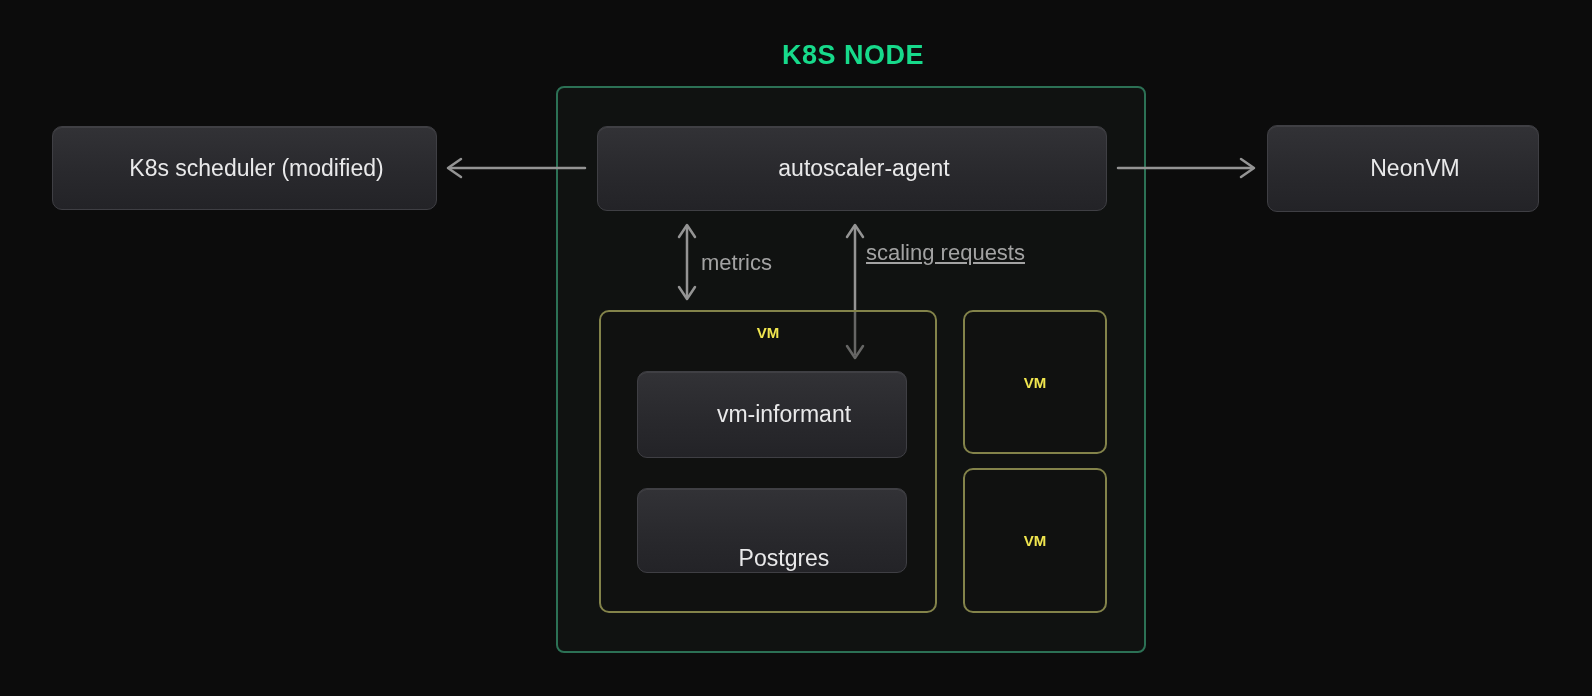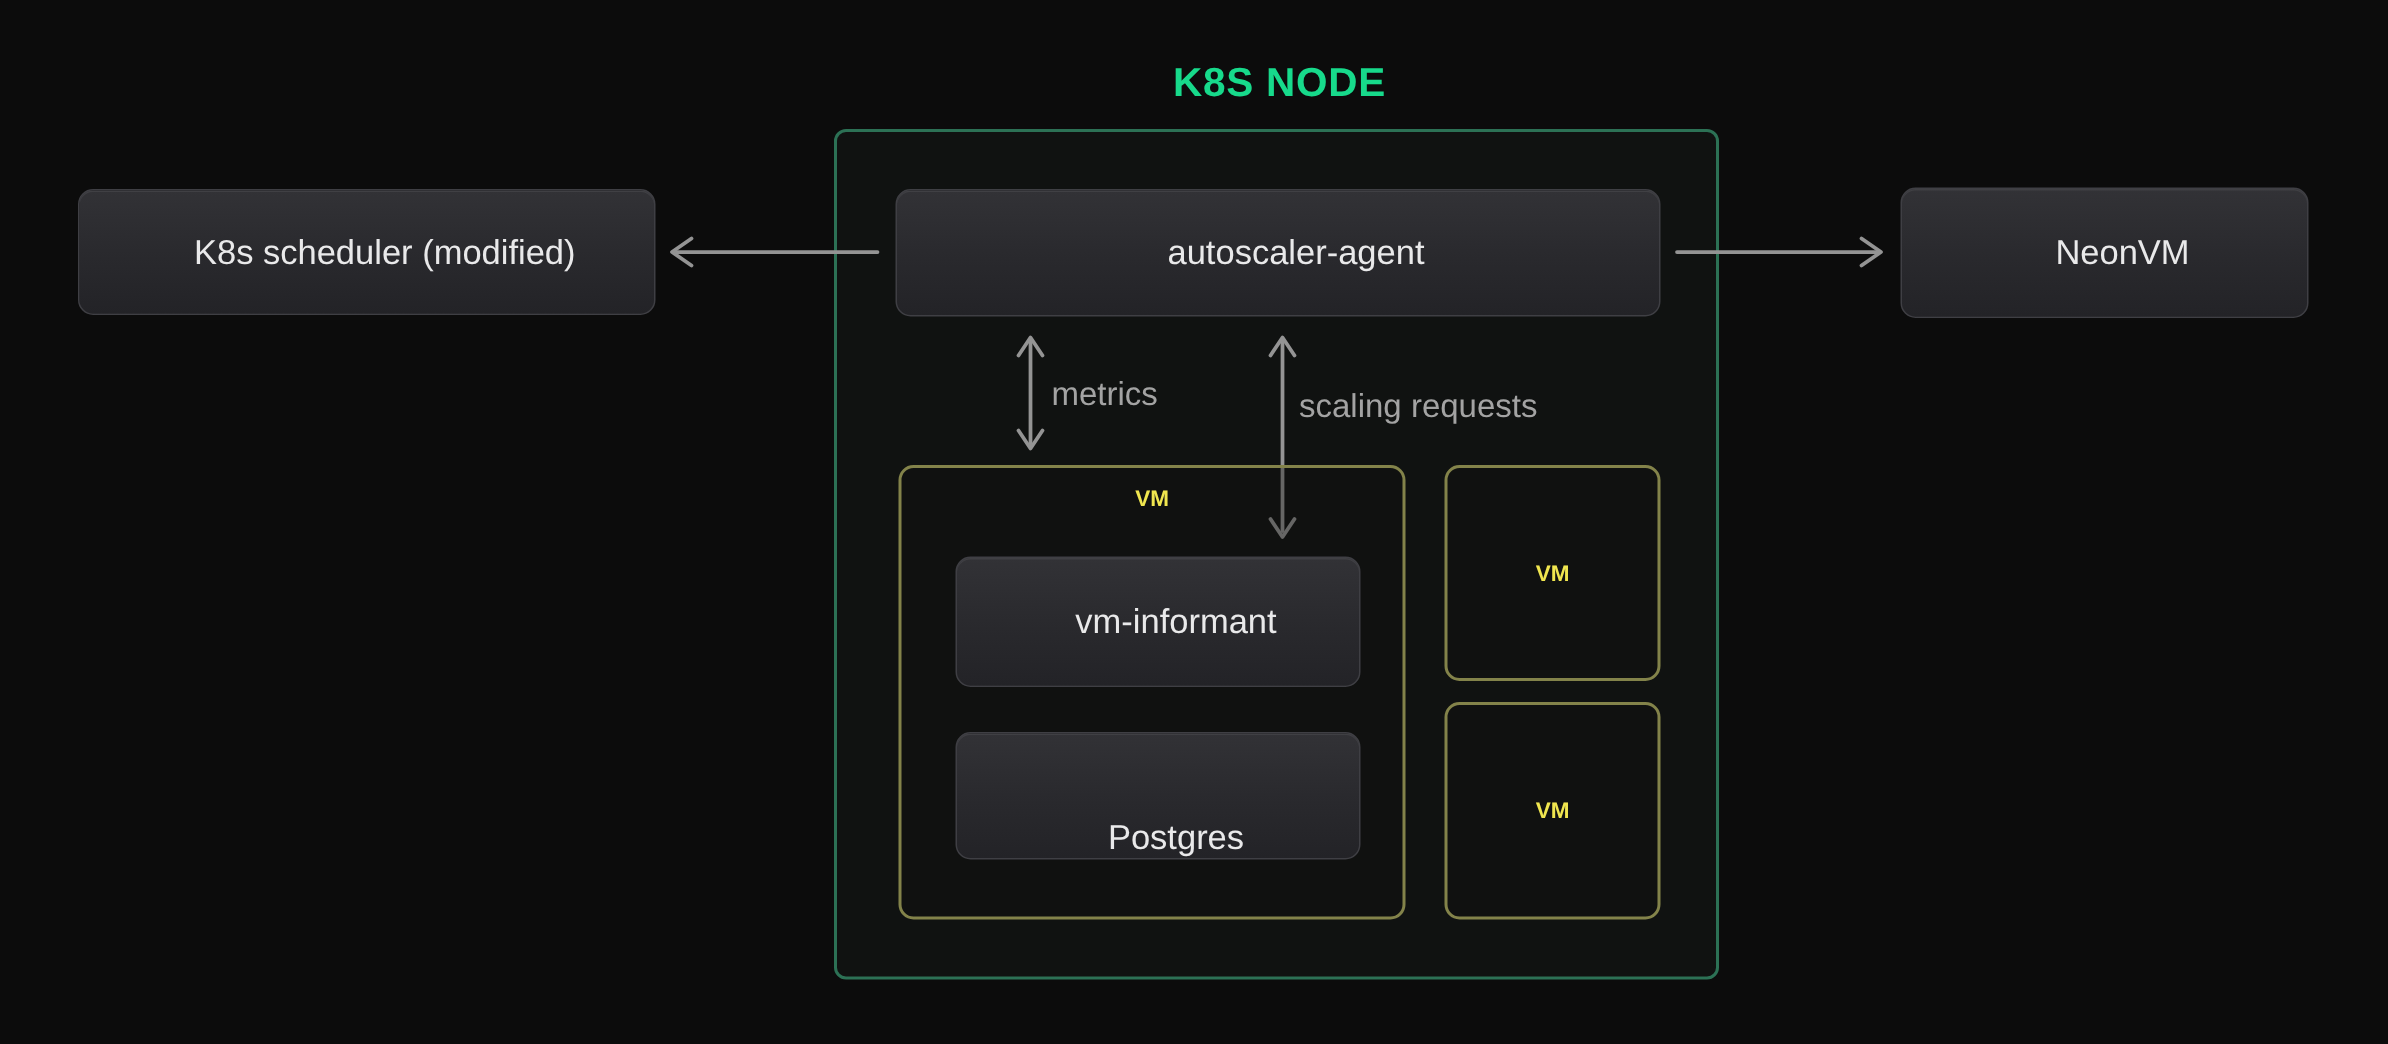--- a/index.html
+++ b/index.html
@@ -129,21 +129,21 @@
 
   <div class="abs gray-node" style="left:597px; top:126px; width:510px; height:85px;">
     <span>autoscaler-agent</span>
   </div>
 
   <div class="abs gray-node" style="left:1267px; top:125px; width:272px; height:87px;">
     <span>NeonVM</span>
   </div>
 
   <div class="abs edge-label" style="left:701px; top:250px;">metrics</div>
-  <div class="abs edge-label" style="left:866px; top:258px;">scaling requests</div>
+  <div class="abs edge-label" style="left:866px; top:240px;text-decoration:underline;">scaling requests</div>
 
   <div class="abs yellow-box" style="left:599px; top:310px; width:338px; height:303px;"></div>
   <div class="abs vm-label" style="left:599px; top:324px; width:338px;">VM</div>
 
   <div class="abs gray-node" style="left:637px; top:371px; width:270px; height:87px;">
     <span>vm-informant</span>
   </div>
 
   <div class="abs gray-node" style="left:637px; top:488px; width:270px; height:85px;align-items:flex-end;">
     <span>Postgres</span>

